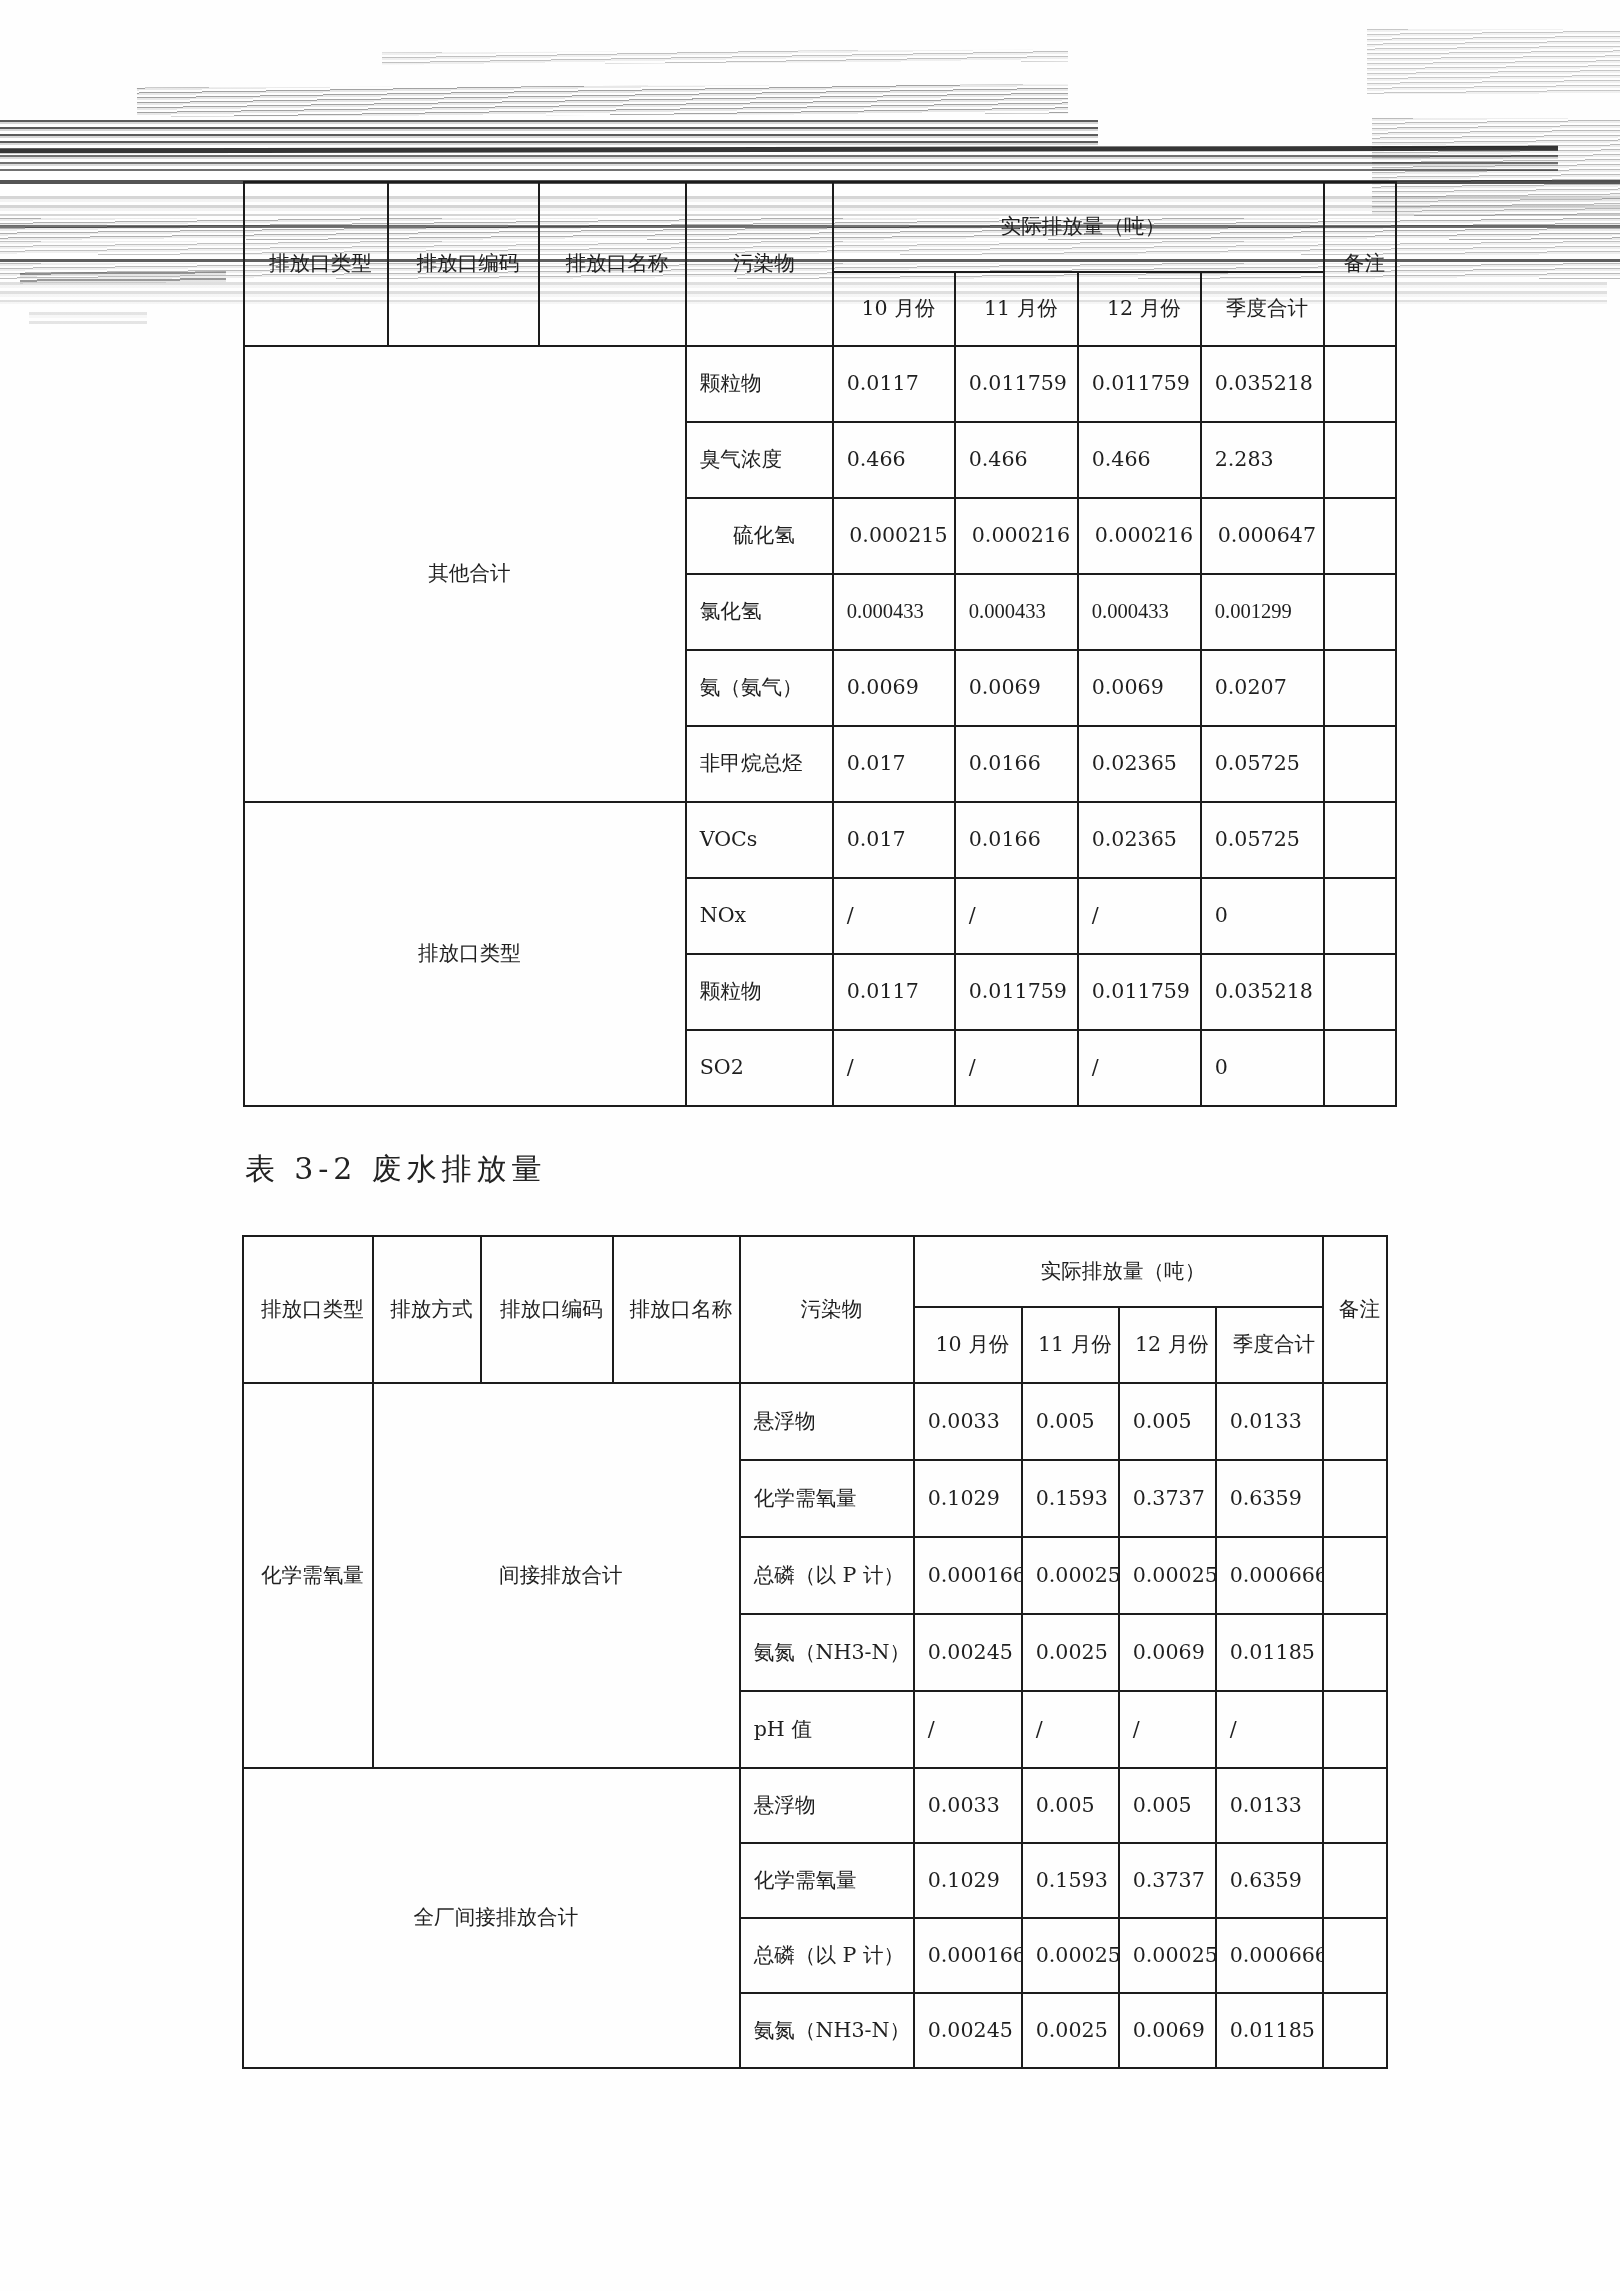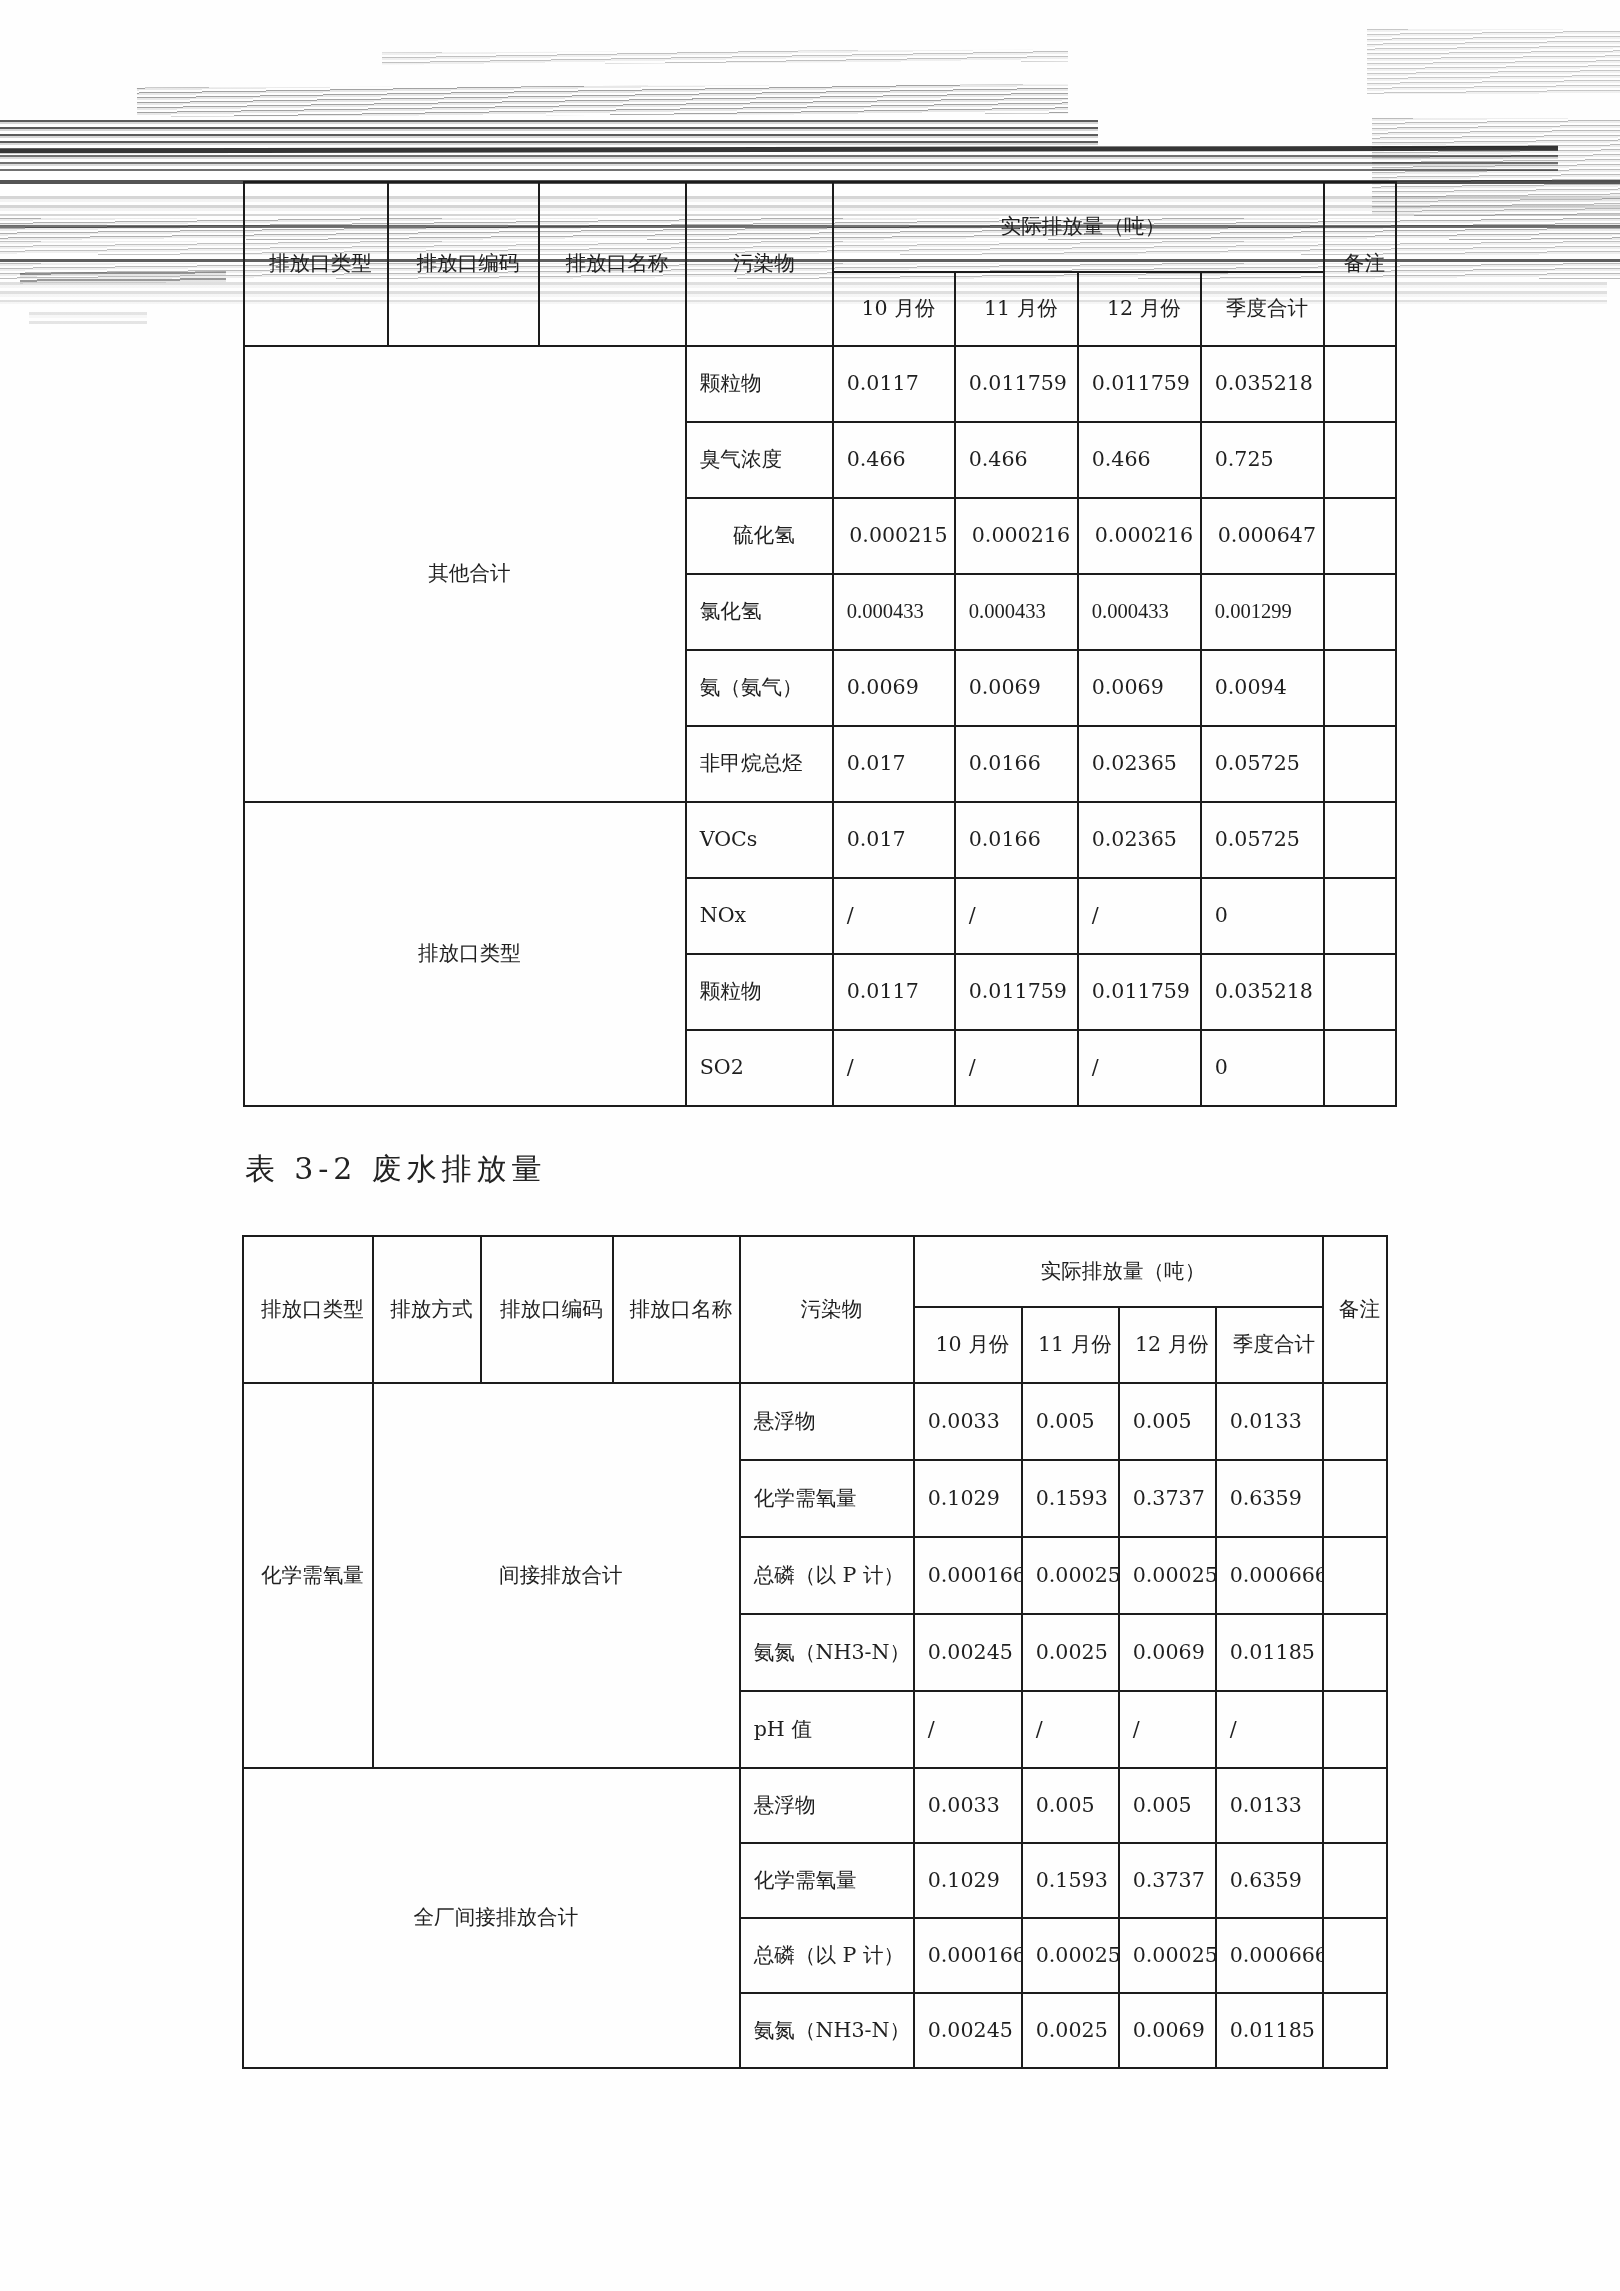--- a/index.html
+++ b/index.html
@@ -123,21 +123,21 @@
       <td>0.011759</td>
       <td>0.011759</td>
       <td>0.035218</td>
       <td class="remark"></td>
     </tr>
     <tr style="height:76px;">
       <td>臭气浓度</td>
       <td>0.466</td>
       <td>0.466</td>
       <td>0.466</td>
-      <td>0.725</td>
+      <td>2.283</td>
       <td class="remark"></td>
     </tr>
     <tr style="height:76px;text-align:center;">
       <td>硫化氢</td>
       <td>0.000215</td>
       <td>0.000216</td>
       <td>0.000216</td>
       <td>0.000647</td>
       <td class="remark"></td>
     </tr>
@@ -147,21 +147,21 @@
       <td>0.000433</td>
       <td>0.000433</td>
       <td>0.001299</td>
       <td class="remark"></td>
     </tr>
     <tr style="height:76px;">
       <td>氨（氨气）</td>
       <td>0.0069</td>
       <td>0.0069</td>
       <td>0.0069</td>
-      <td>0.0094</td>
+      <td>0.0207</td>
       <td class="remark"></td>
     </tr>
     <tr style="height:76px;">
       <td>非甲烷总烃</td>
       <td>0.017</td>
       <td>0.0166</td>
       <td>0.02365</td>
       <td>0.05725</td>
       <td class="remark"></td>
     </tr>

